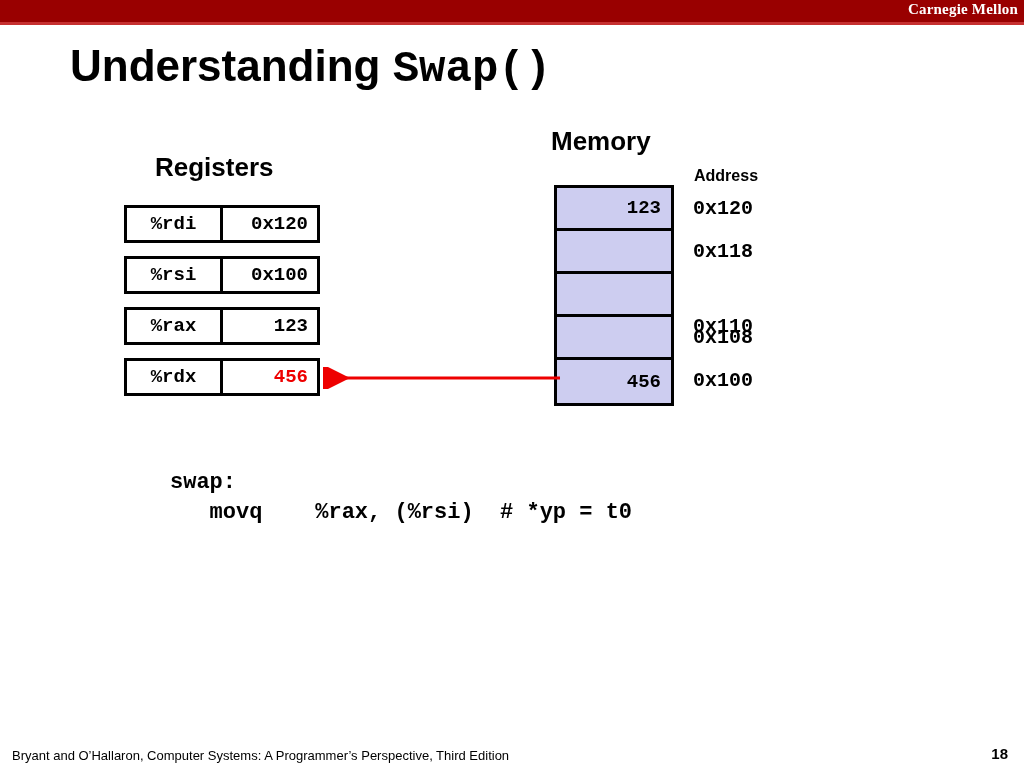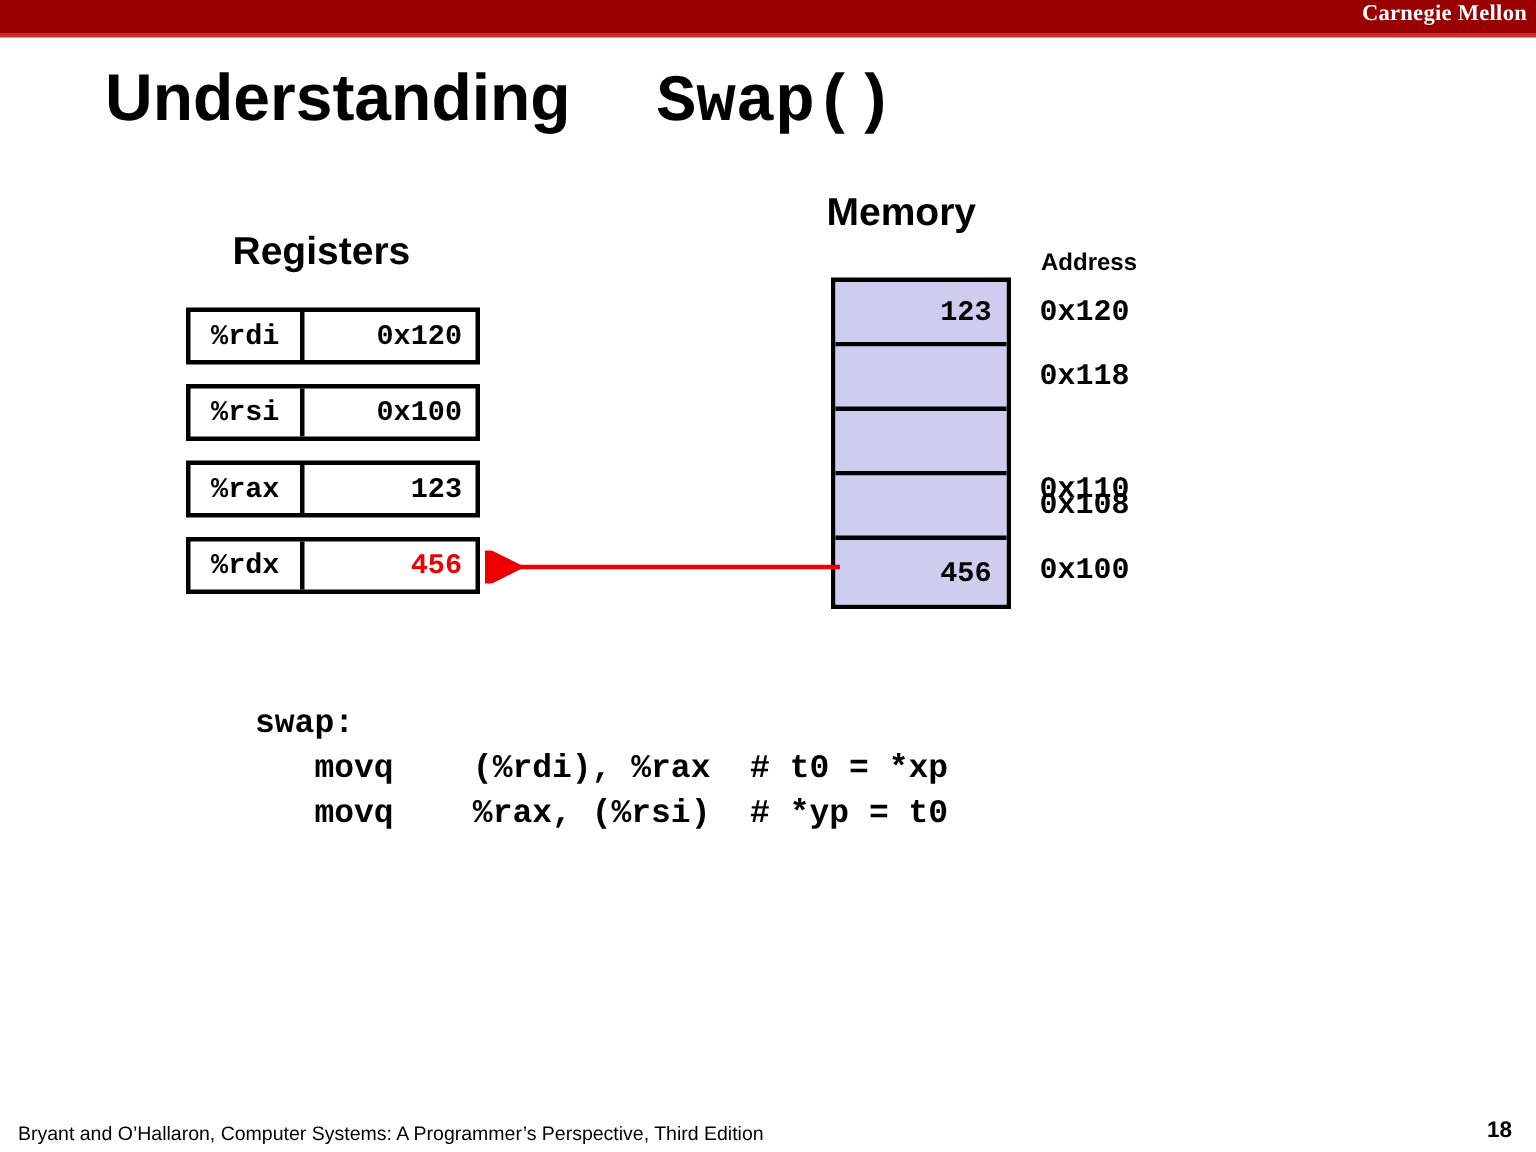--- a/index.html
+++ b/index.html
@@ -49,21 +49,20 @@
     left: 70px;
     top: 40px;
     font-size: 44px;
     font-weight: bold;
     line-height: 52px;
     white-space: nowrap;
   }
   #slide-title .mono {
     font-family: "Liberation Mono", monospace;
     font-weight: bold;
-    margin-left: 45px;
   }
 
   
   #registers-heading {
     position: absolute;
     left: 155px;
     top: 152px;
     font-size: 26px;
     font-weight: bold;
     white-space: nowrap;
@@ -95,21 +94,21 @@
   }
   .reg-row {
     display: flex;
     height: 38px;
     border: 3px solid #000000;
     background: #ffffff;
     box-sizing: border-box;
     margin-bottom: 13px;
   }
   .reg-name {
-    width: 76px;
+    width: 96px;
     box-sizing: border-box;
     border-right: 3px solid #000000;
     display: flex;
     align-items: center;
     justify-content: center;
     font-family: "Liberation Mono", monospace;
     font-weight: bold;
     font-size: 19px;
   }
   .reg-value {
@@ -245,16 +244,16 @@
 
 <svg id="mem-to-reg-arrow" viewBox="0 0 244 22" width="244" height="22" xmlns="http://www.w3.org/2000/svg">
   <defs>
     <marker id="arrowhead" markerWidth="9" markerHeight="9" refX="8" refY="4.5" orient="auto">
       <polygon points="9,0 0,4.5 9,9" fill="#ee0000"></polygon>
     </marker>
   </defs>
   <line x1="244" y1="11" x2="10" y2="11" stroke="#ee0000" stroke-width="3" marker-end="url(#arrowhead)"></line>
 </svg>
 
-<div id="code-block"><div class="code-line">swap:</div><div class="code-line">   movq    (%rdi), %rax  # t0 = *xp</div><div class="code-line">   movq    %rax, (%rsi)  # *yp = t0</div></div>
+<div id="code-block"><div class="code-line">swap:</div><div class="code-line">   movq    %rax, (%rsi)  # *yp = t0</div></div>
 
 <div id="footer-text">Bryant and O’Hallaron, Computer Systems: A Programmer’s Perspective, Third Edition</div>
 <div id="page-number">18</div>
 
 </body></html>

